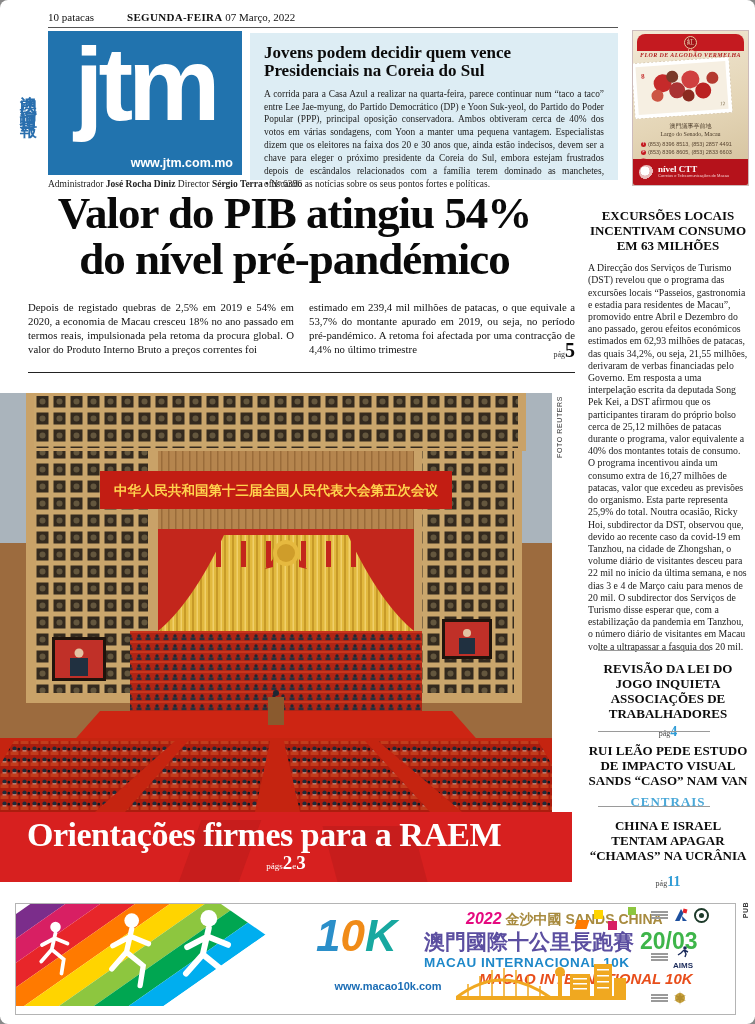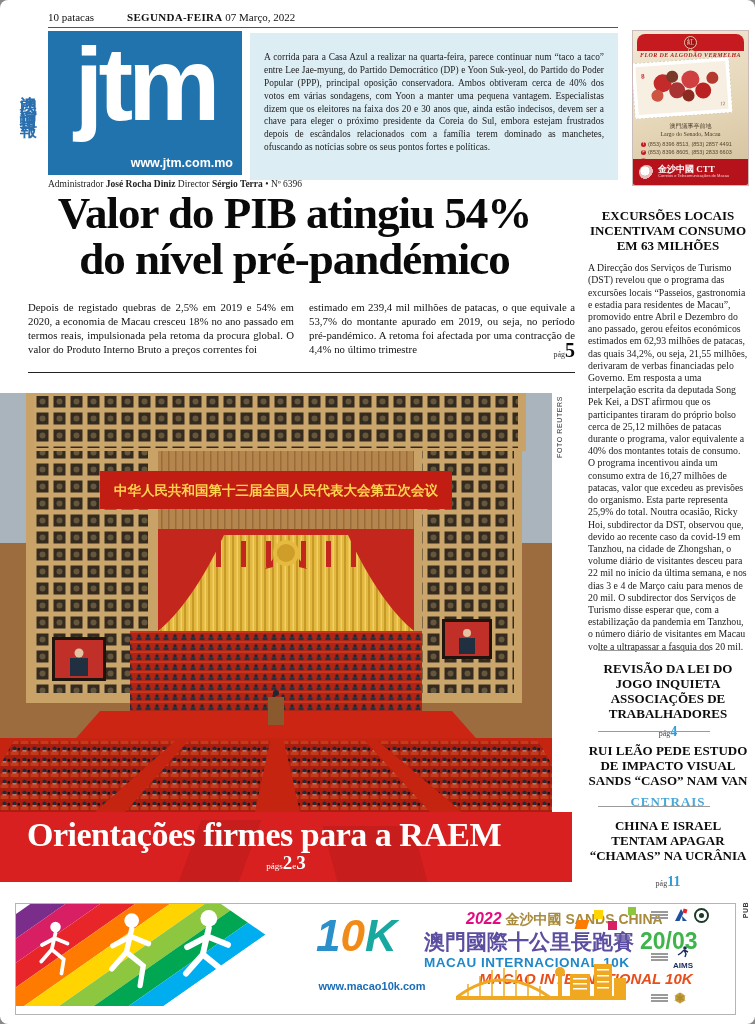--- a/index.html
+++ b/index.html
@@ -69,21 +69,21 @@
   .sbdiv{left:598px;width:112px;height:1px;background:#9a9a9a;}
   .sbpage{text-align:center;line-height:20px;}
   .sbpage .lbl{font-size:8px;color:#444;}
   .sbpage .num{font-size:14px;font-weight:bold;color:#2f9cd6;}
   .centrais{text-align:center;font-size:13px;font-weight:bold;color:#4aa8d8;letter-spacing:1px;}
   
   .bottomad{left:15px;top:903px;width:721px;height:112px;border:1px solid #b4b4b4;background:#fff;
             box-sizing:border-box;overflow:hidden;font-family:"Liberation Sans",sans-serif;}
   .tenk{position:absolute;left:300px;top:10px;font-weight:900;font-style:italic;font-size:44px;line-height:44px;}
   .tenk .d1{color:#2b8fc9;} .tenk .d0{color:#f08b18;} .tenk .dk{color:#18a8a0;}
-  .adurl{position:absolute;left:256px;top:76px;width:200px;text-align:center;
+  .adurl{position:absolute;left:272px;top:76px;width:200px;text-align:center;
          font-weight:bold;font-size:11px;color:#1b6db5;}
   .adtext{position:absolute;left:408px;top:6px;width:300px;line-height:1.15;}
   .adr1{padding-left:42px;font-size:14px;font-weight:bold;color:#a78a3e;}
   .adr1 .yr{color:#e5097f;font-style:italic;font-size:16px;margin-right:4px;}
   .adr2{font-size:21px;font-weight:bold;color:#5b4ea0;white-space:nowrap;}
   .adr2 .dt{color:#3eb54a;font-size:23px;margin-left:6px;}
   .adr3{font-size:13.5px;font-weight:bold;color:#1e88c9;letter-spacing:.5px;}
   .adr4{margin-left:55px;font-size:15px;font-weight:bold;font-style:italic;color:#e84e1b;}
   .confetti div{position:absolute;}
   .sponsors{position:absolute;right:4px;top:3px;width:80px;height:96px;}
@@ -105,20 +105,24 @@
   <div class="abs cnmast">澳門論壇日報</div>
 
   <div class="abs logobox">
     <div class="logotext">jtm</div>
     <div class="logourl">www.jtm.com.mo</div>
   </div>
 
   <div class="abs adminline"><span>Administrador </span><b>José Rocha Diniz</b><span> Director </span><b>Sérgio Terra</b><span> • Nº 6396</span></div>
 
   <div class="abs koreabox">
+    <div class="koreatitle">
+      <div>Jovens podem decidir quem vence</div>
+      <div>Presidenciais na Coreia do Sul</div>
+    </div>
     <div class="koreabody">A corrida para a Casa Azul a realizar na quarta-feira, parece continuar num “taco a taco” entre Lee Jae-myung, do Partido Democrático (DP) e Yoon Suk-yeol, do Partido do Poder Popular (PPP), principal oposição conservadora. Ambos obtiveram cerca de 40% dos votos em várias sondagens, com Yoon a manter uma pequena vantagem. Especialistas dizem que os eleitores na faixa dos 20 e 30 anos que, ainda estão indecisos, devem ser a chave para eleger o próximo presidente da Coreia do Sul, embora estejam frustrados depois de escândalos relacionados com a família terem dominado as manchetes, ofuscando as notícias sobre os seus pontos fortes e políticas.</div>
   </div>
 
   <div class="abs cttad">
     <div class="cttband">
       <span class="c">紅棉花</span>
     </div>
     <div class="cttflor">FLOR DE ALGODÃO VERMELHA</div>
     <svg class="cttstamp" viewBox="0 0 98 56">
       <rect x="0" y="0" width="98" height="56" fill="#fff" stroke="#cbb89a" stroke-width="1" stroke-dasharray="2,2"></rect>
@@ -154,21 +158,21 @@
           <span>philately@ctt.gov.mo</span>
         </div>
       <div class="row">
           <span class="b">w</span>
           <span>http://philately.ctt.gov.mo</span>
         </div>
     </div>
     <div class="cttfoot">
       <div class="cttwing"></div>
       <div>
-        <div class="cttbrand"><span>金沙中國</span><span> CTT</span></div>
+        <div class="cttbrand"><span>nível</span><span> CTT</span></div>
         <div class="cttsub">Correios e Telecomunicações de Macau</div>
       </div>
     </div>
   </div>
 
   <div class="abs headline">
     <div class="l">Valor do PIB atingiu 54%</div>
     <div class="l">do nível pré-pandémico</div>
   </div>
 

